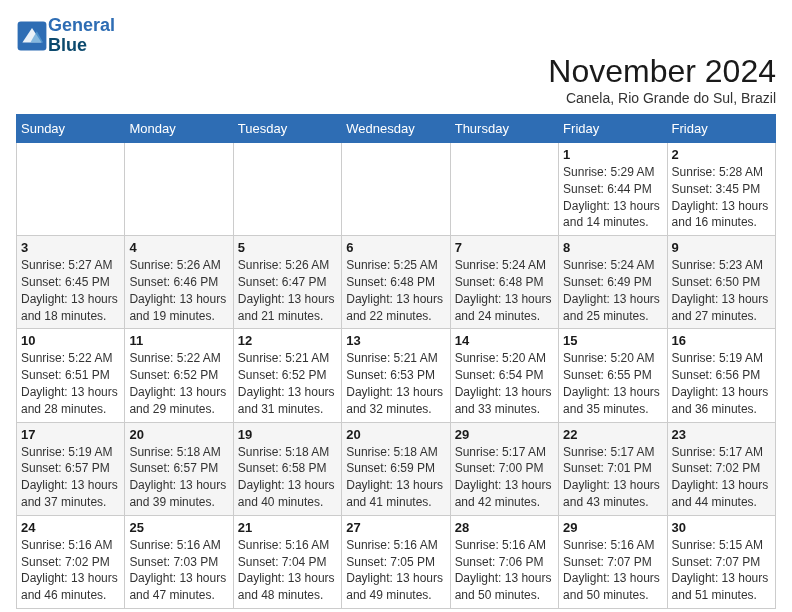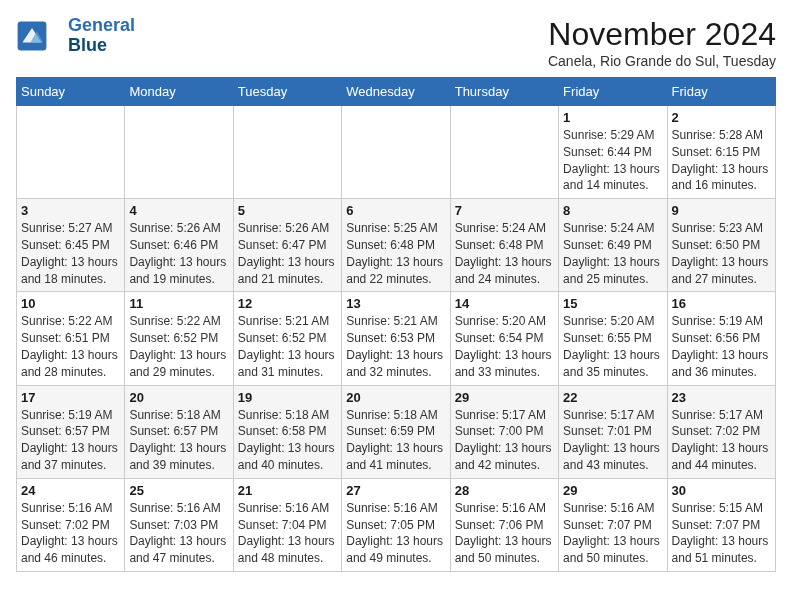--- a/index.html
+++ b/index.html
@@ -12,37 +12,38 @@
     }
     .header-area {
       display: flex;
       justify-content: space-between;
       align-items: flex-start;
       margin-bottom: 8px;
     }
     .logo {
       display: flex;
       align-items: center;
-      gap: 20px;
+      gap: 0;
     }
     .logo-text {
       font-size: 18px;
       font-weight: bold;
       color: #1a1a1a;
       line-height: 1.1;
     }
     .logo-text span {
       color: #2e6db4;
     }
     .logo-icon {
       width: 32px;
       height: 32px;
     }
     .title-area {
       text-align: right;
+      margin-top: 37px;
     }
     .month-title {
       font-size: 32px;
       font-weight: normal;
       color: #1a1a1a;
     }
     .location-title {
       font-size: 14px;
       color: #333;
     }
@@ -97,21 +98,21 @@
       <polygon points="8,28 20,10 32,28" fill="white" opacity="0.9"></polygon>
       <polygon points="18,28 26,14 34,28" fill="#5a9fd4" opacity="0.7"></polygon>
     </svg>
     <div class="logo-text">
       <span>General</span><br>
       <span style="color:#0c4a6e;">Blue</span>
     </div>
   </div>
   <div class="title-area">
     <div class="month-title">November 2024</div>
-    <div class="location-title">Canela, Rio Grande do Sul, Tuesday</div>
+    <div class="location-title">Canela, Rio Grande do Sul, Brazil</div>
   </div>
 </div>
 
 <table class="calendar-table">
   <thead>
     <tr>
     <th>Sunday</th>
         <th>Monday</th>
         <th>Tuesday</th>
         <th>Wednesday</th>
@@ -129,21 +130,21 @@
         <td class="empty-cell"></td>
         <td>
           <span class="day-number">1</span>
           <div class="cell-text" style="white-space: pre-line;">Sunrise: 5:29 AM
 Sunset: 6:44 PM
 Daylight: 13 hours and 14 minutes.</div>
         </td>
         <td>
           <span class="day-number">2</span>
           <div class="cell-text" style="white-space: pre-line;">Sunrise: 5:28 AM
-Sunset: 6:15 PM
+Sunset: 3:45 PM
 Daylight: 13 hours and 16 minutes.</div>
         </td>
       </tr>
       <tr>
         <td>
           <span class="day-number">3</span>
           <div class="cell-text" style="white-space: pre-line;">Sunrise: 5:27 AM
 Sunset: 6:45 PM
 Daylight: 13 hours and 18 minutes.</div>
         </td>

